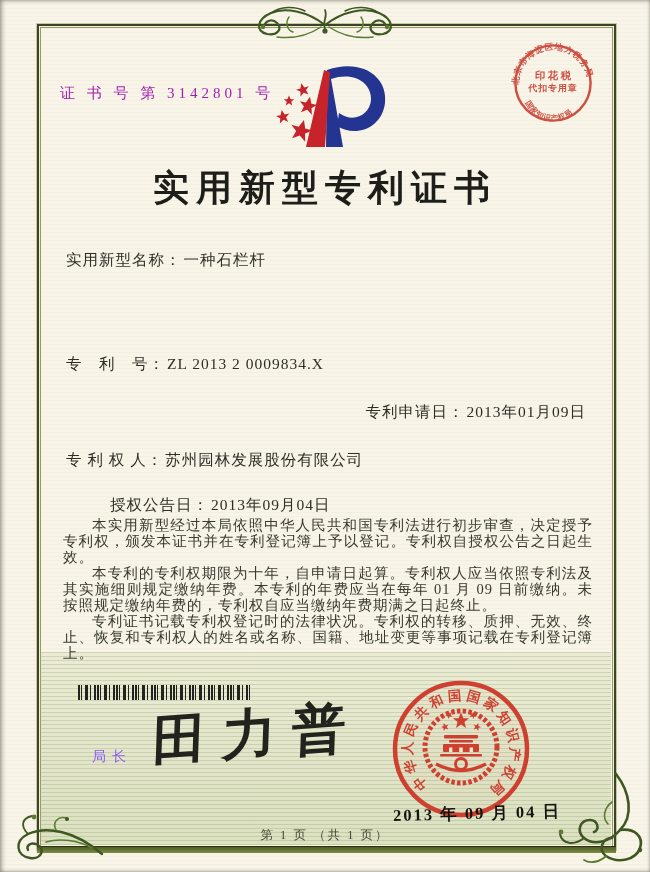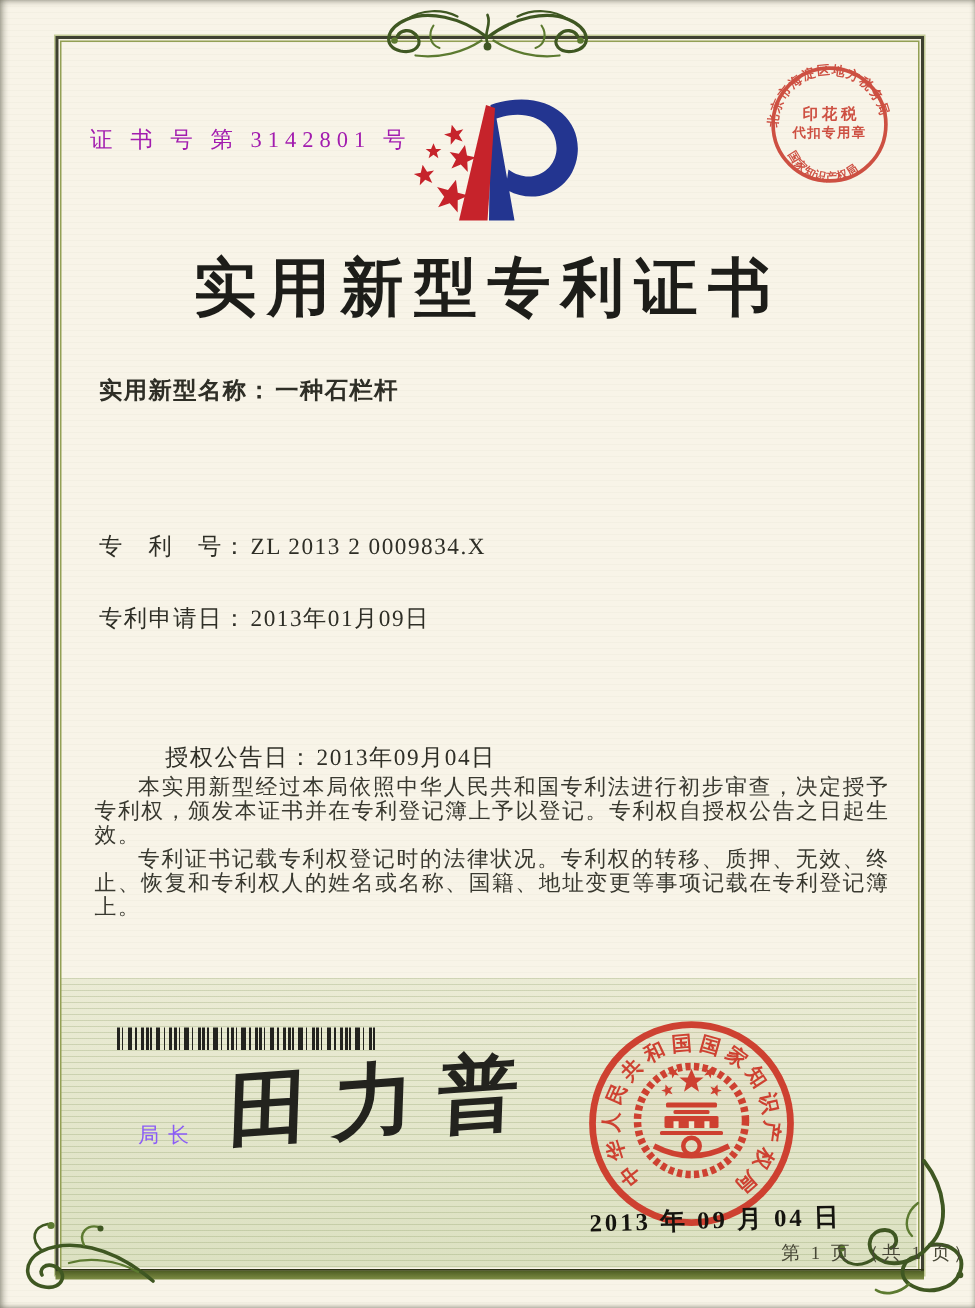--- a/index.html
+++ b/index.html
@@ -35,25 +35,25 @@
     left:40px;top:652px;width:571px;height:193px;pointer-events:none;
     background:
       repeating-linear-gradient(180deg,rgba(120,142,80,.22) 0 1px,transparent 1px 4px),
       linear-gradient(180deg,rgba(196,209,156,.25),rgba(181,198,140,.42));
   }
   .cert-no{
     left:60px;top:84px;font-size:15px;letter-spacing:4px;color:#a21caf;
   }
   .title{
     left:0;top:164px;width:650px;text-align:center;
-    font-size:42px;font-weight:bold;letter-spacing:7px;color:#1d1d19;
+    font-size:36px;font-weight:bold;letter-spacing:7px;color:#1d1d19;
   }
   .field-row{left:66px;width:520px;font-size:15.5px;color:#2e2e26;letter-spacing:1px;white-space:nowrap;}
   .field-row .lbl{margin-right:2px;}
-  .f1{top:250px;font-weight:bold;} .f2{top:303px;} .f3{top:354px;} .f4{top:402px;} .f5{top:450px;} .f6{top:495px;margin-left:44px;}
+  .f1{top:250px;} .f2{top:303px;} .f3{top:354px;} .f4{top:402px;text-align:right;} .f5{top:450px;} .f6{top:495px;margin-left:44px;}
   .body-text{
     left:63px;top:517px;width:530px;color:#393930;
     font-size:14.5px;line-height:16px;letter-spacing:1px;text-align:justify;
   }
   .body-text p{margin:0;text-indent:2em;}
   .barcode{
     left:78px;top:685px;width:172px;height:15px;
     background:repeating-linear-gradient(90deg,
       #23231f 0 2px,transparent 2px 3px,
       #23231f 3px 4px,transparent 4px 7px,
@@ -66,21 +66,21 @@
   }
   .signature{
     left:152px;top:698px;font-size:54px;font-weight:bold;color:#23231e;
     letter-spacing:16px;transform:rotate(-4deg) skewX(-6deg);white-space:nowrap;
   }
   .seal-date{
     left:393px;top:803px;width:150px;font-size:16.5px;font-weight:bold;
     letter-spacing:2px;color:#15140f;transform:rotate(-1.5deg);white-space:nowrap;
   }
   .footer{
-    left:0;top:827px;width:650px;text-align:right;
+    left:0;top:827px;width:650px;text-align:center;
     font-size:12.5px;letter-spacing:2px;color:#474736;
   }
   svg{display:block;}
 </style>
 </head>
 <body>
 
 <div class="photo">
 
   <div class="abs texture-all"></div>
@@ -154,26 +154,30 @@
 
   <div class="abs field-row f1">
     <span class="lbl">实用新型名称：</span><span>一种石栏杆</span>
   </div>
   <div class="abs field-row f3">
     <span class="lbl">专　利　号：</span><span>ZL 2013 2 0009834.X</span>
   </div>
   <div class="abs field-row f4">
     <span class="lbl">专利申请日：</span><span>2013年01月09日</span>
   </div>
+  <div class="abs field-row f5">
+    <span class="lbl">专 利 权 人：</span><span>苏州园林发展股份有限公司</span>
+  </div>
   <div class="abs field-row f6">
     <span class="lbl">授权公告日：</span><span>2013年09月04日</span>
   </div>
 
   <div class="abs body-text">
     <p>本实用新型经过本局依照中华人民共和国专利法进行初步审查，决定授予专利权，颁发本证书并在专利登记簿上予以登记。专利权自授权公告之日起生效。</p>
+    <p>本专利的专利权期限为十年，自申请日起算。专利权人应当依照专利法及其实施细则规定缴纳年费。本专利的年费应当在每年 01 月 09 日前缴纳。未按照规定缴纳年费的，专利权自应当缴纳年费期满之日起终止。</p>
     <p>专利证书记载专利权登记时的法律状况。专利权的转移、质押、无效、终止、恢复和专利权人的姓名或名称、国籍、地址变更等事项记载在专利登记簿上。</p>
   </div>
 
   <div class="abs barcode"></div>
 
   <div class="abs signer-title">局长</div>
   <div class="abs signature">田力普</div>
 
   <svg class="abs" style="left:386px;top:674px" width="150" height="150" viewBox="0 0 150 150" opacity="0.93">
     <circle cx="75" cy="75" r="66" fill="rgba(205,53,38,0.03)" stroke="#cd3526" stroke-width="4.5"></circle>

